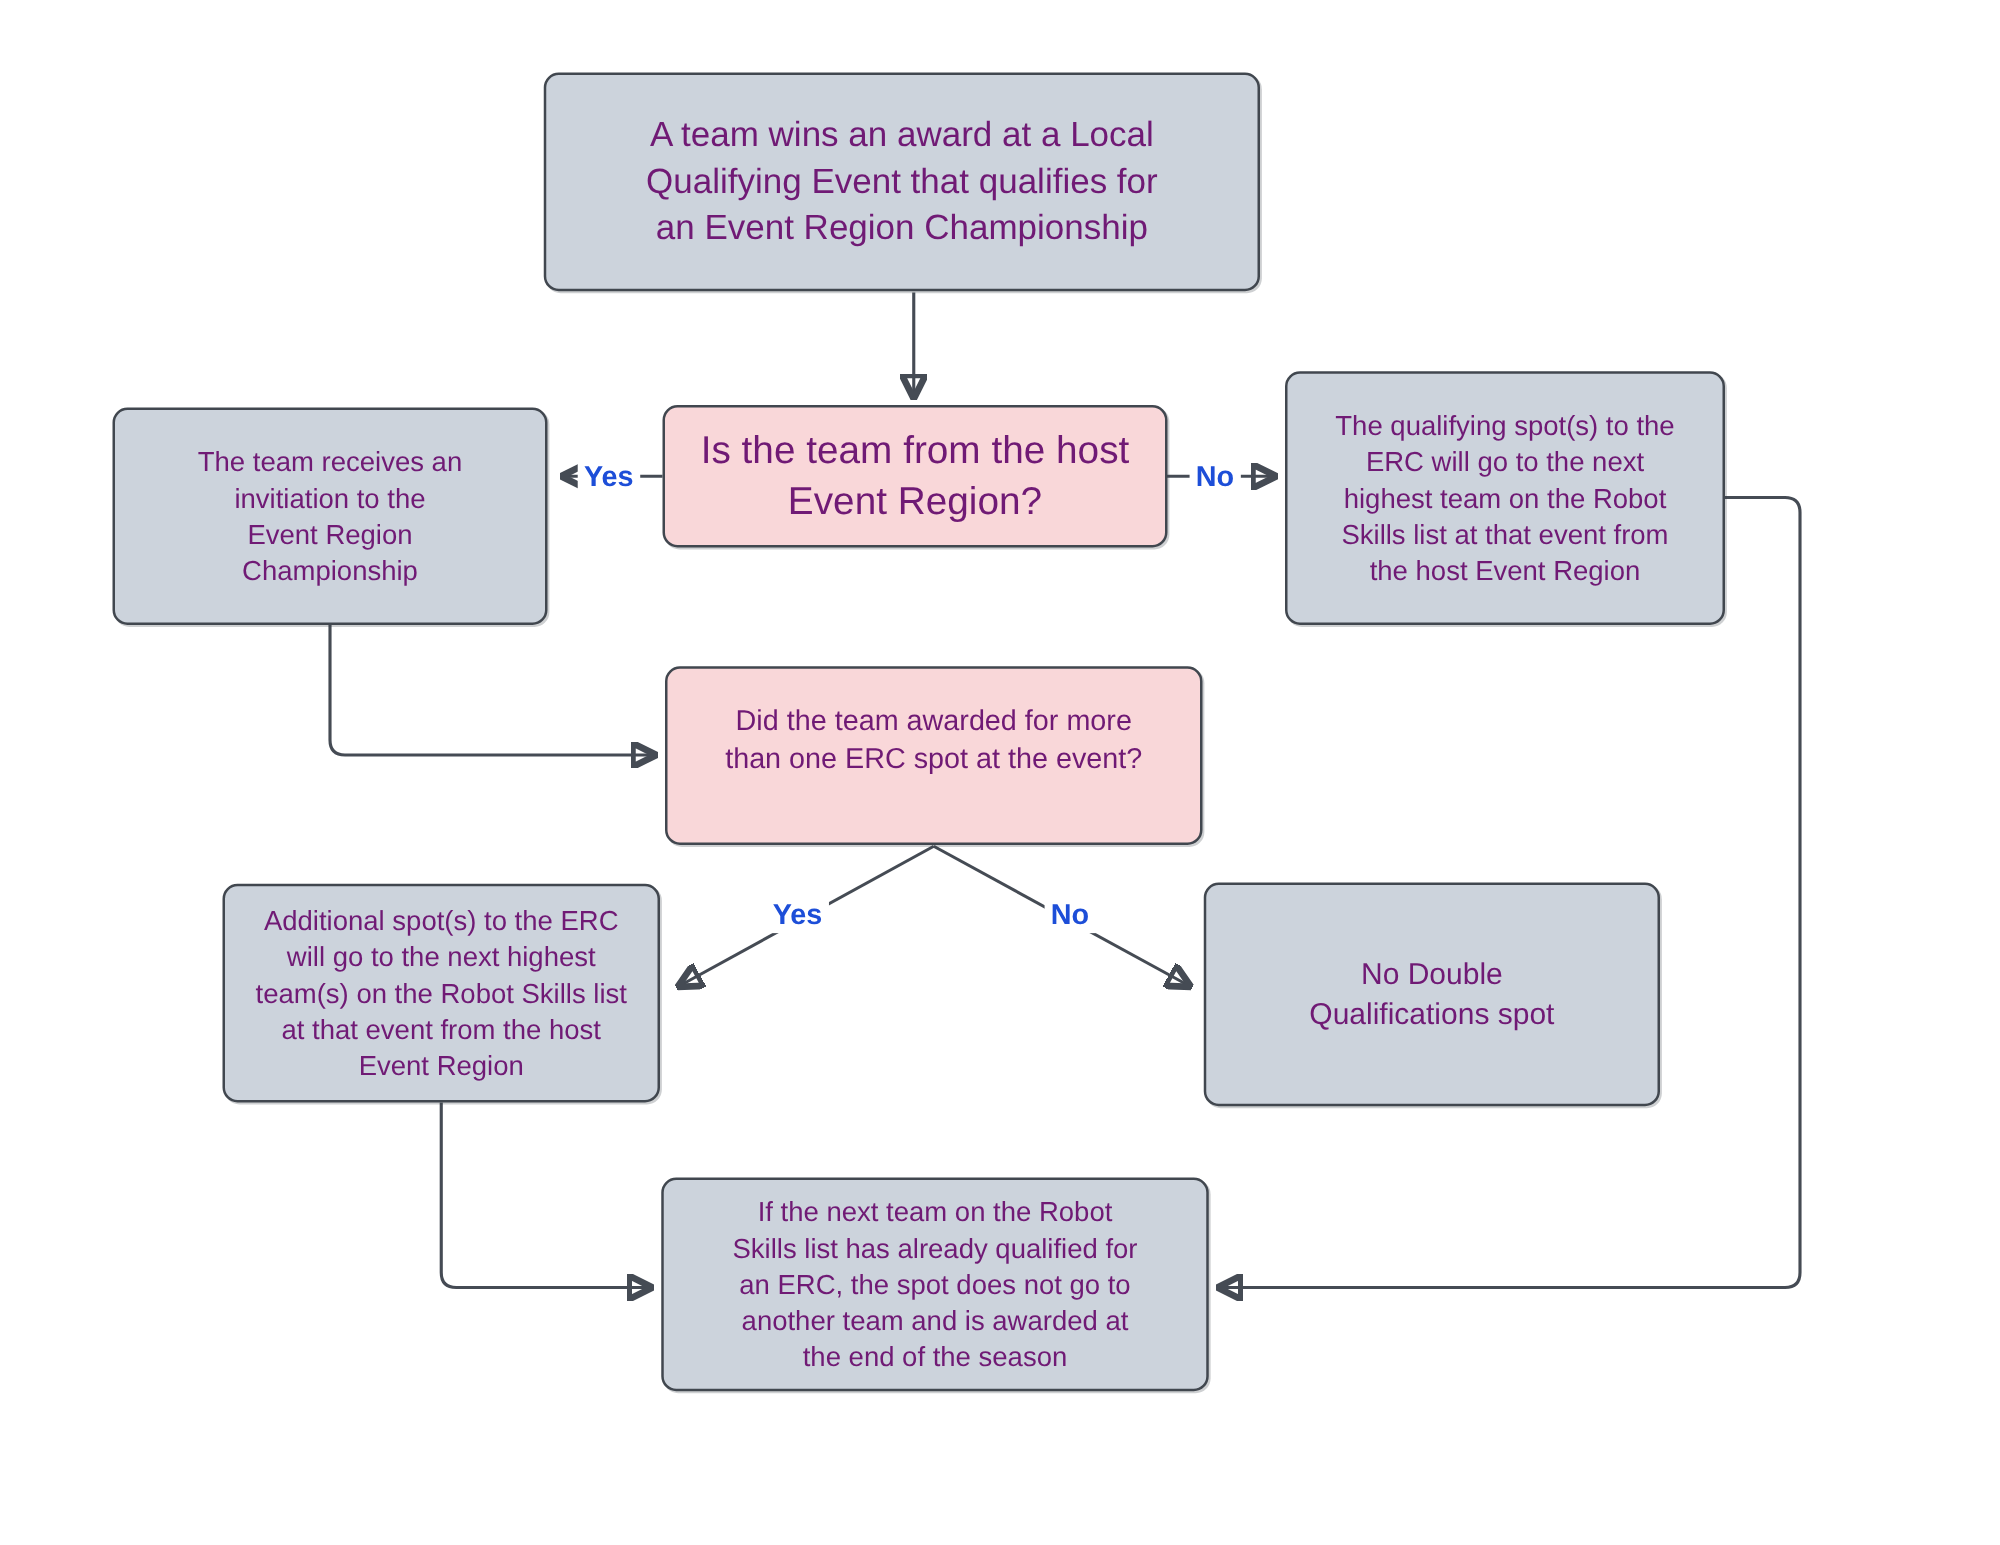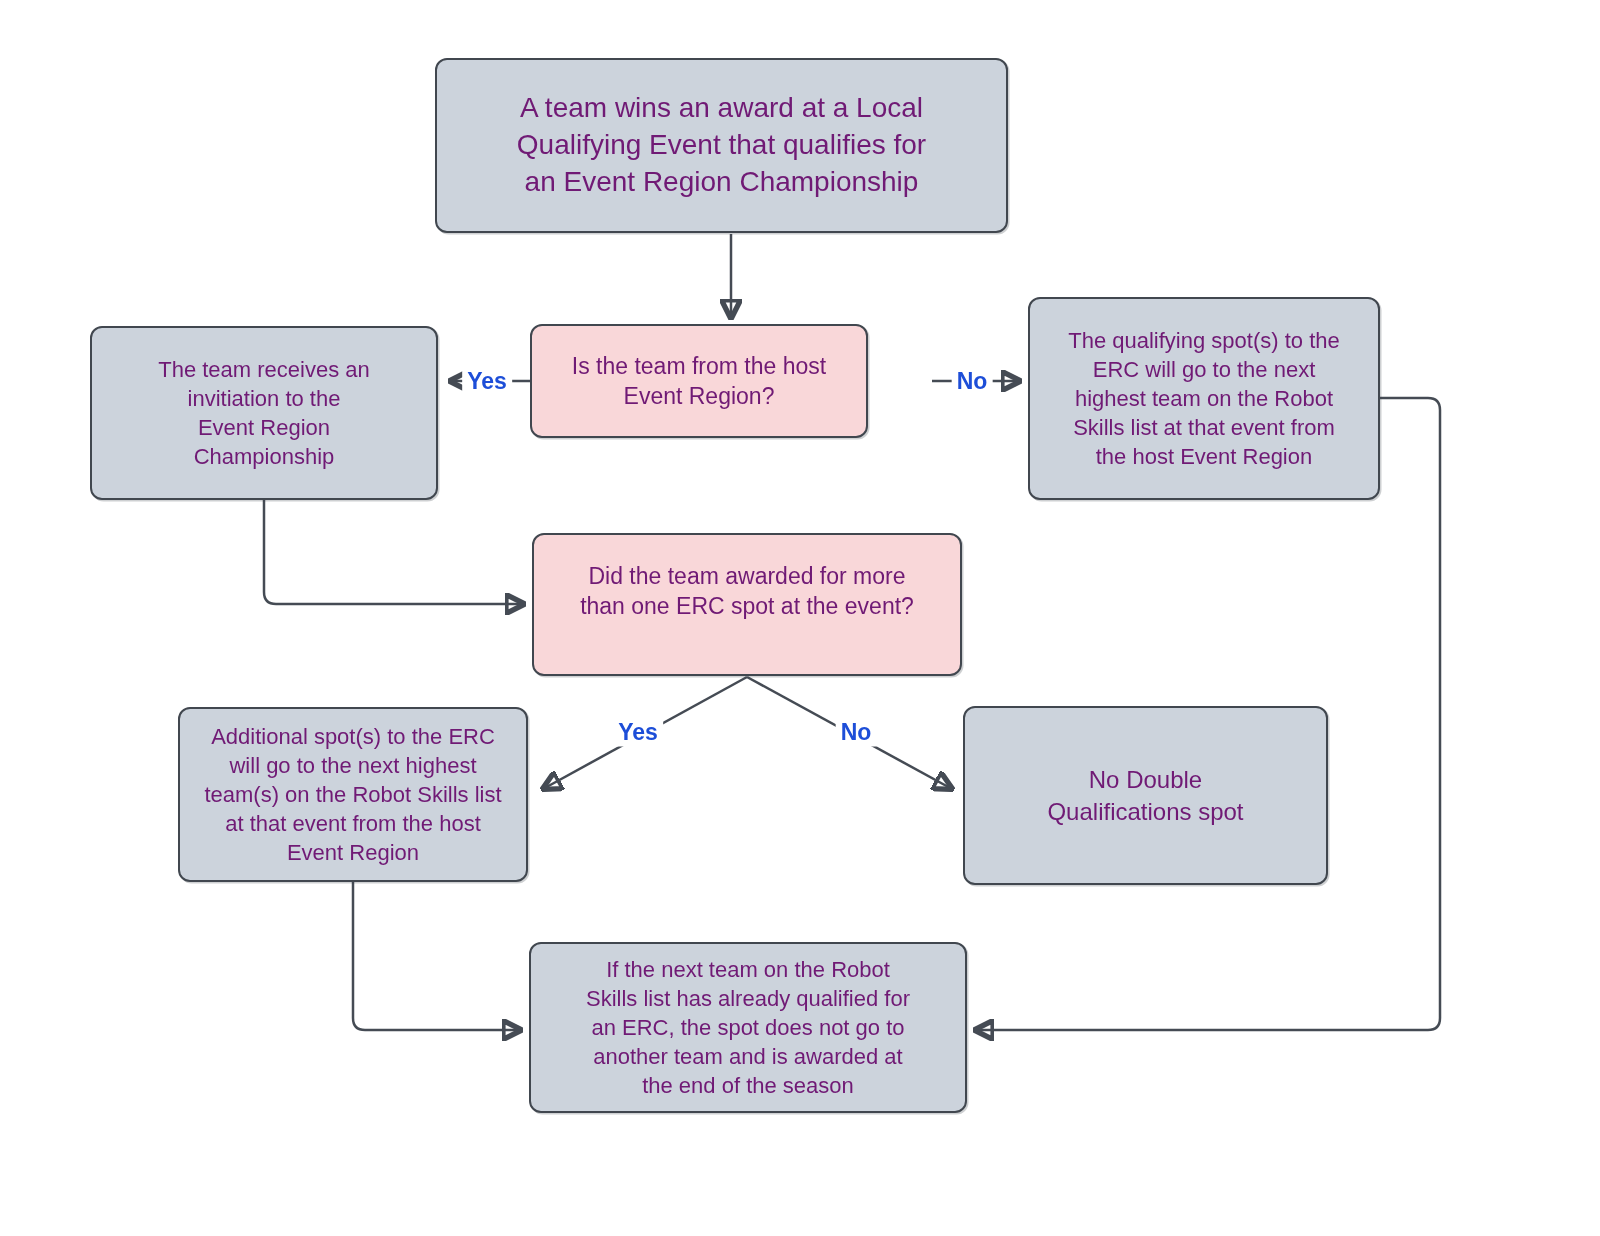--- a/index.html
+++ b/index.html
@@ -22,21 +22,21 @@
     color:#701a75;
     font-size:22px;line-height:1.32;
     border:2px solid #41474f;
     border-radius:12px;
     padding:6px 8px;
     box-shadow:1.5px 1.5px 0 rgba(60,66,74,0.25);
   }
   .process{background:#ccd3dc;}
   .decision{background:#f9d7d9;}
   .n-start   {left:435px;top:58px; width:573px;height:175px;font-size:28px;padding:6px 20px;}
-  .n-q1      {left:530px;top:324px;width:338px;height:114px;font-size:23px;}
+  .n-q1      {left:530px;top:324px;width:404px;height:114px;font-size:31px;}
   .n-invite  {left:90px; top:297px;width:348px;height:174px;margin-top:29px;}
   .n-qualspot{left:1028px;top:297px;width:352px;height:203px;padding:6px 4px;}
   .n-q2      {left:532px;top:533px;width:430px;height:143px;font-size:23px;align-items:flex-start;padding-top:26px;}
   .n-addl    {left:178px;top:707px;width:350px;height:175px;padding:6px 0;}
   .n-nodouble{left:963px;top:706px;width:365px;height:179px;font-size:24px;}
   .n-end     {left:529px;top:942px;width:438px;height:171px;padding:6px 5px;}
   .edge-label{
     position:absolute;
     transform:translate(-50%,-50%);
     background:#ffffff;

